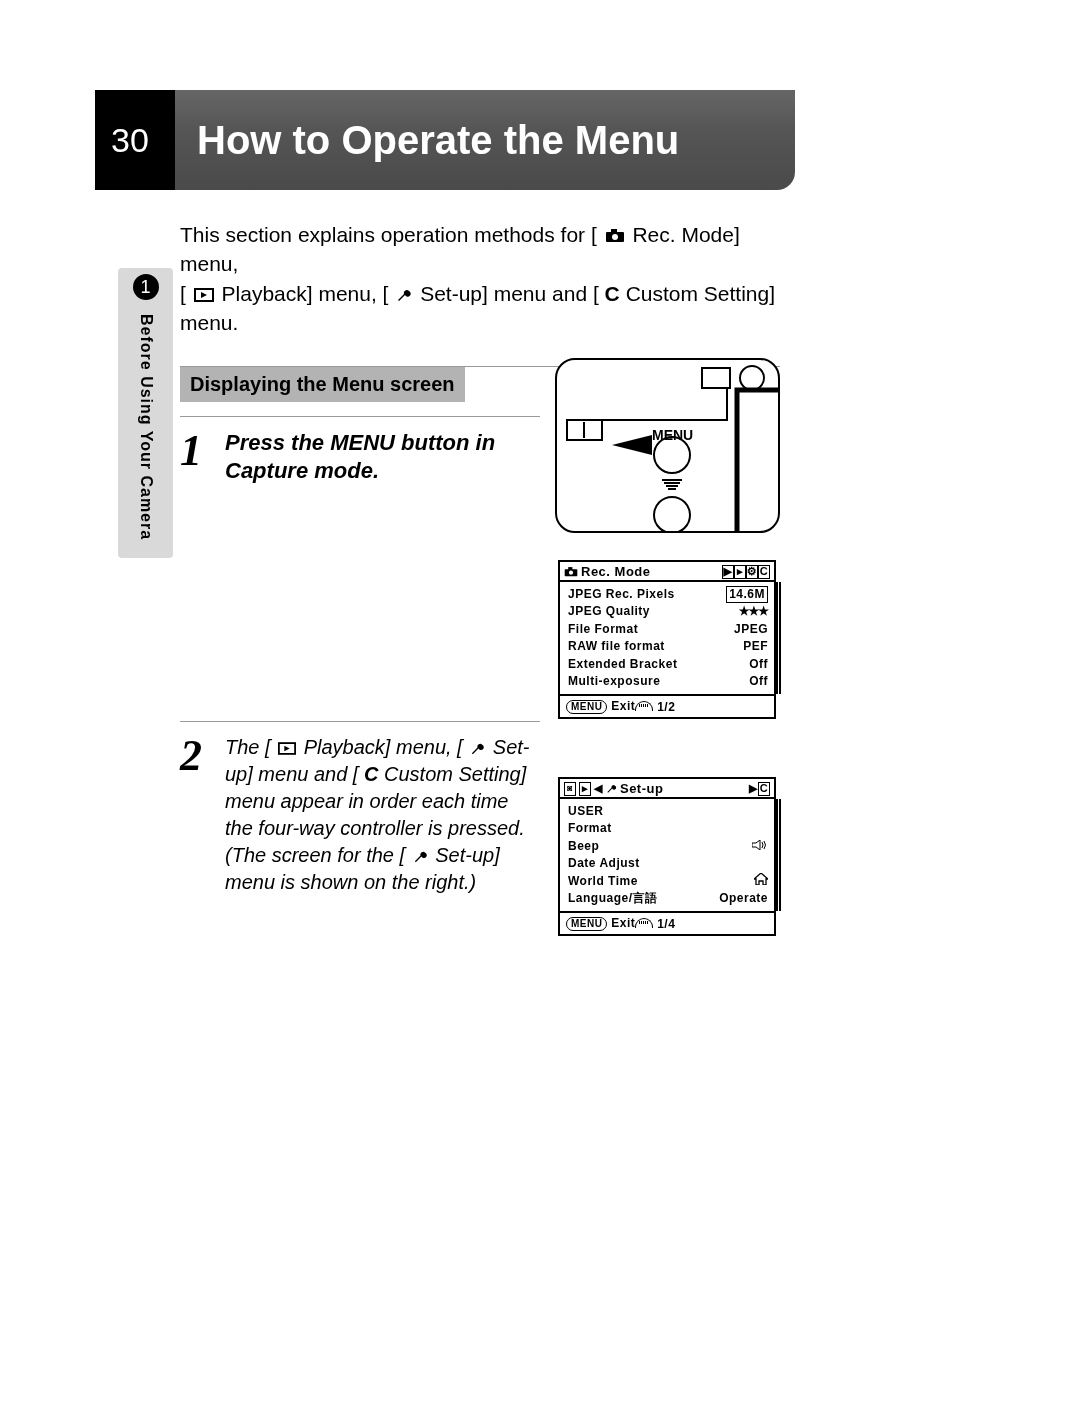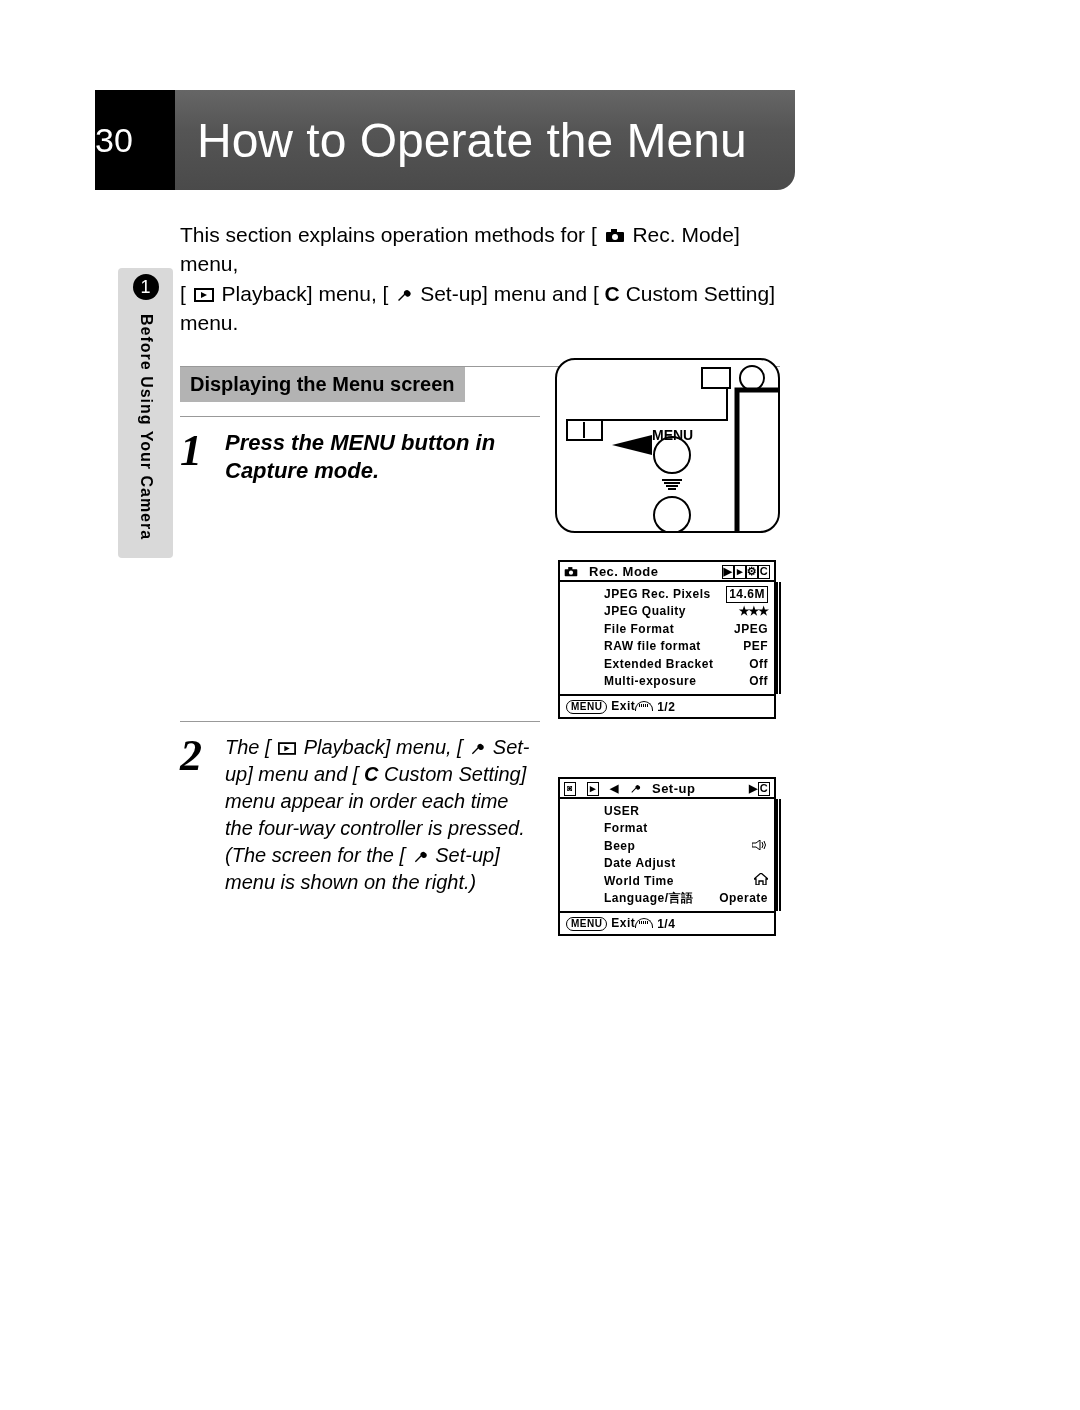--- a/index.html
+++ b/index.html
@@ -15,33 +15,33 @@
     position: absolute;
     top: 90px;
     left: 95px;
     width: 80px;
     height: 100px;
     background: #000;
     color: #fff;
     font-size: 34px;
     display: flex;
     align-items: flex-end;
-    justify-content: flex-start;
+    justify-content: center;
     padding: 0 10px 30px 0;
   }
   .title-bar {
     position: absolute;
     top: 90px;
     left: 175px;
     width: 620px;
     height: 100px;
     background: linear-gradient(to bottom, #666 0%, #555 40%, #4a4a4a 100%);
     color: #fff;
-    font-size: 48px;
-    font-weight: normal;
+    font-size: 40px;
+    font-weight: bold;
     display: flex;
     align-items: center;
     padding-left: 22px;
     border-radius: 0 0 18px 0;
   }
   .side-tab {
     position: absolute;
     top: 268px;
     left: 118px;
     width: 55px;
@@ -155,35 +155,35 @@
   .rec-screen { top: 560px; left: 558px; }
   .setup-screen { top: 777px; left: 558px; }
   .ms-header {
     border-bottom: 2px solid #000;
     padding: 3px 4px 2px 4px;
     display: flex;
     align-items: center;
     justify-content: space-between;
     height: 20px;
   }
-  .ms-header-left { display: flex; align-items: center; gap: 11px; }
+  .ms-header-left { display: flex; align-items: center; gap: 3px; }
   .ms-header-right { display: flex; align-items: center; gap: 0; }
   .tab-box {
     border: 1.5px solid #000;
     width: 12px;
     height: 14px;
     display: inline-flex;
     align-items: center;
     justify-content: center;
     font-size: 11px;
     line-height: 1;
   }
   .ms-body { padding: 4px 6px 4px 8px; position: relative; }
   .ms-row { display: flex; justify-content: space-between; line-height: 1.45; }
-  .ms-row .lbl { font-size: 12px; margin-left: 36px; }
+  .ms-row .lbl { font-size: 12px; }
   .ms-row .val { font-size: 12px; }
   .ms-footer {
     border-top: 2px solid #000;
     padding: 3px 6px 3px 6px;
     display: flex;
     align-items: center;
     font-size: 12px;
   }
   .menu-oval {
     border: 1.5px solid #000;

